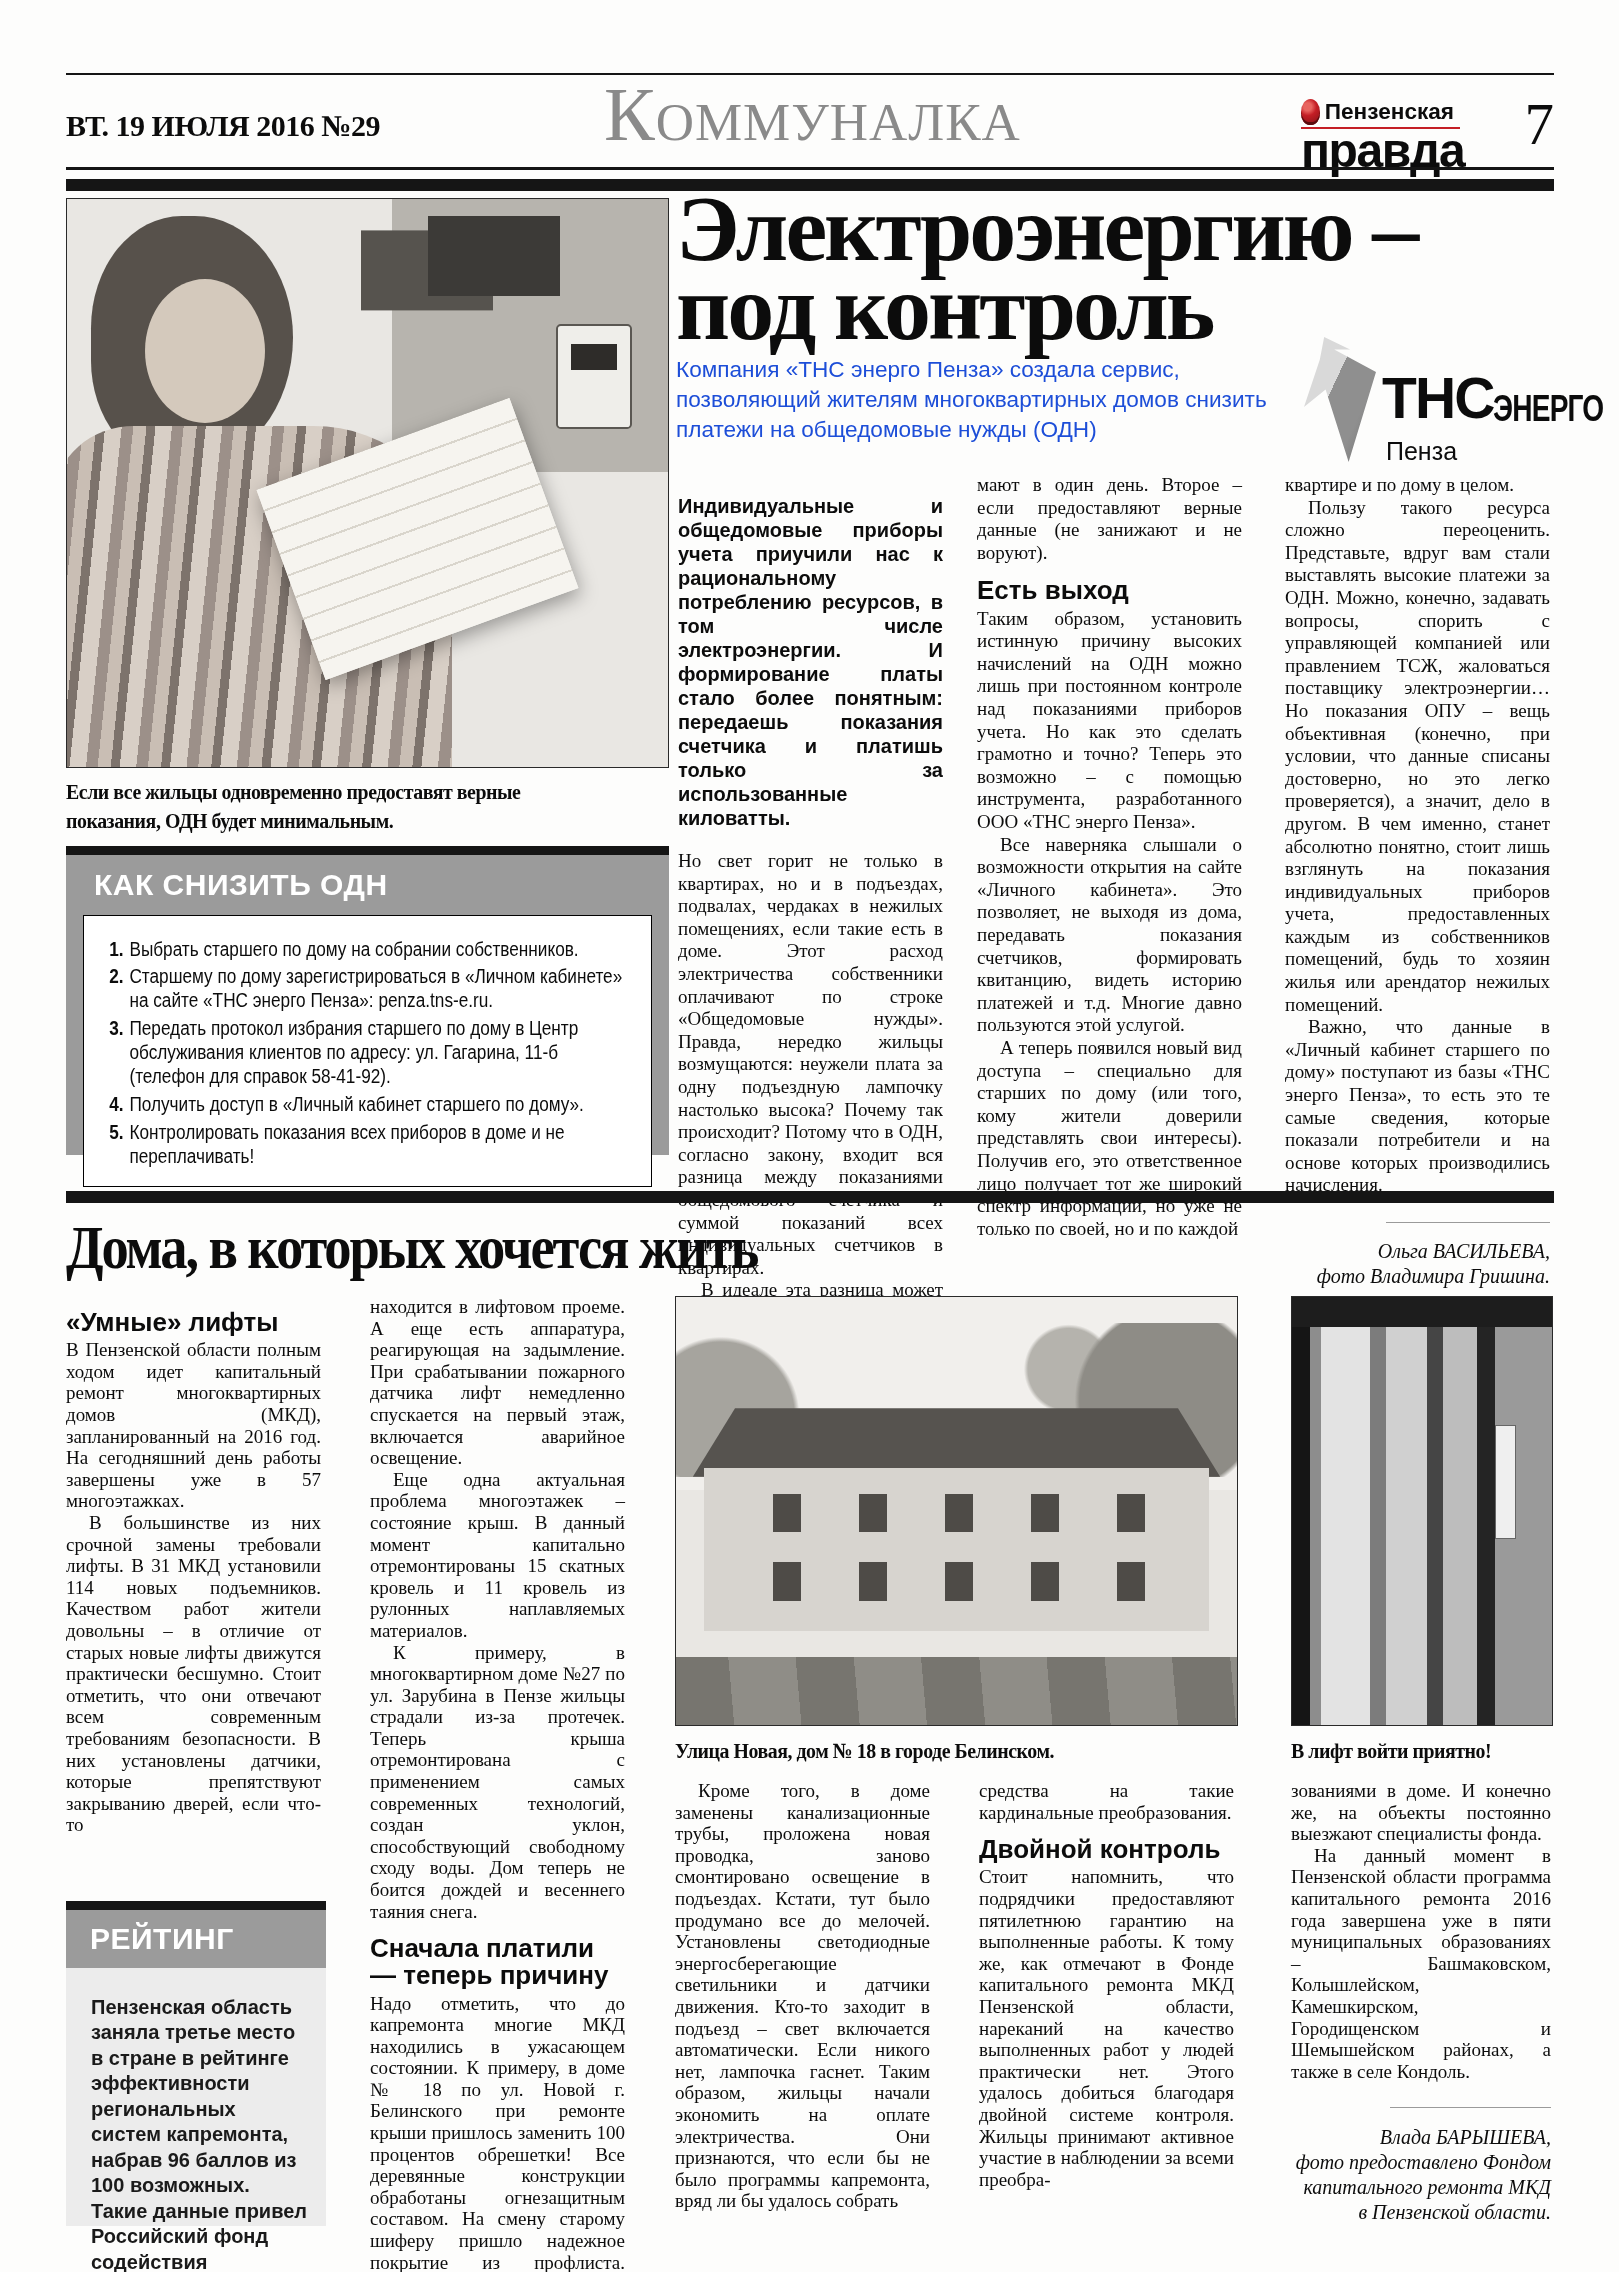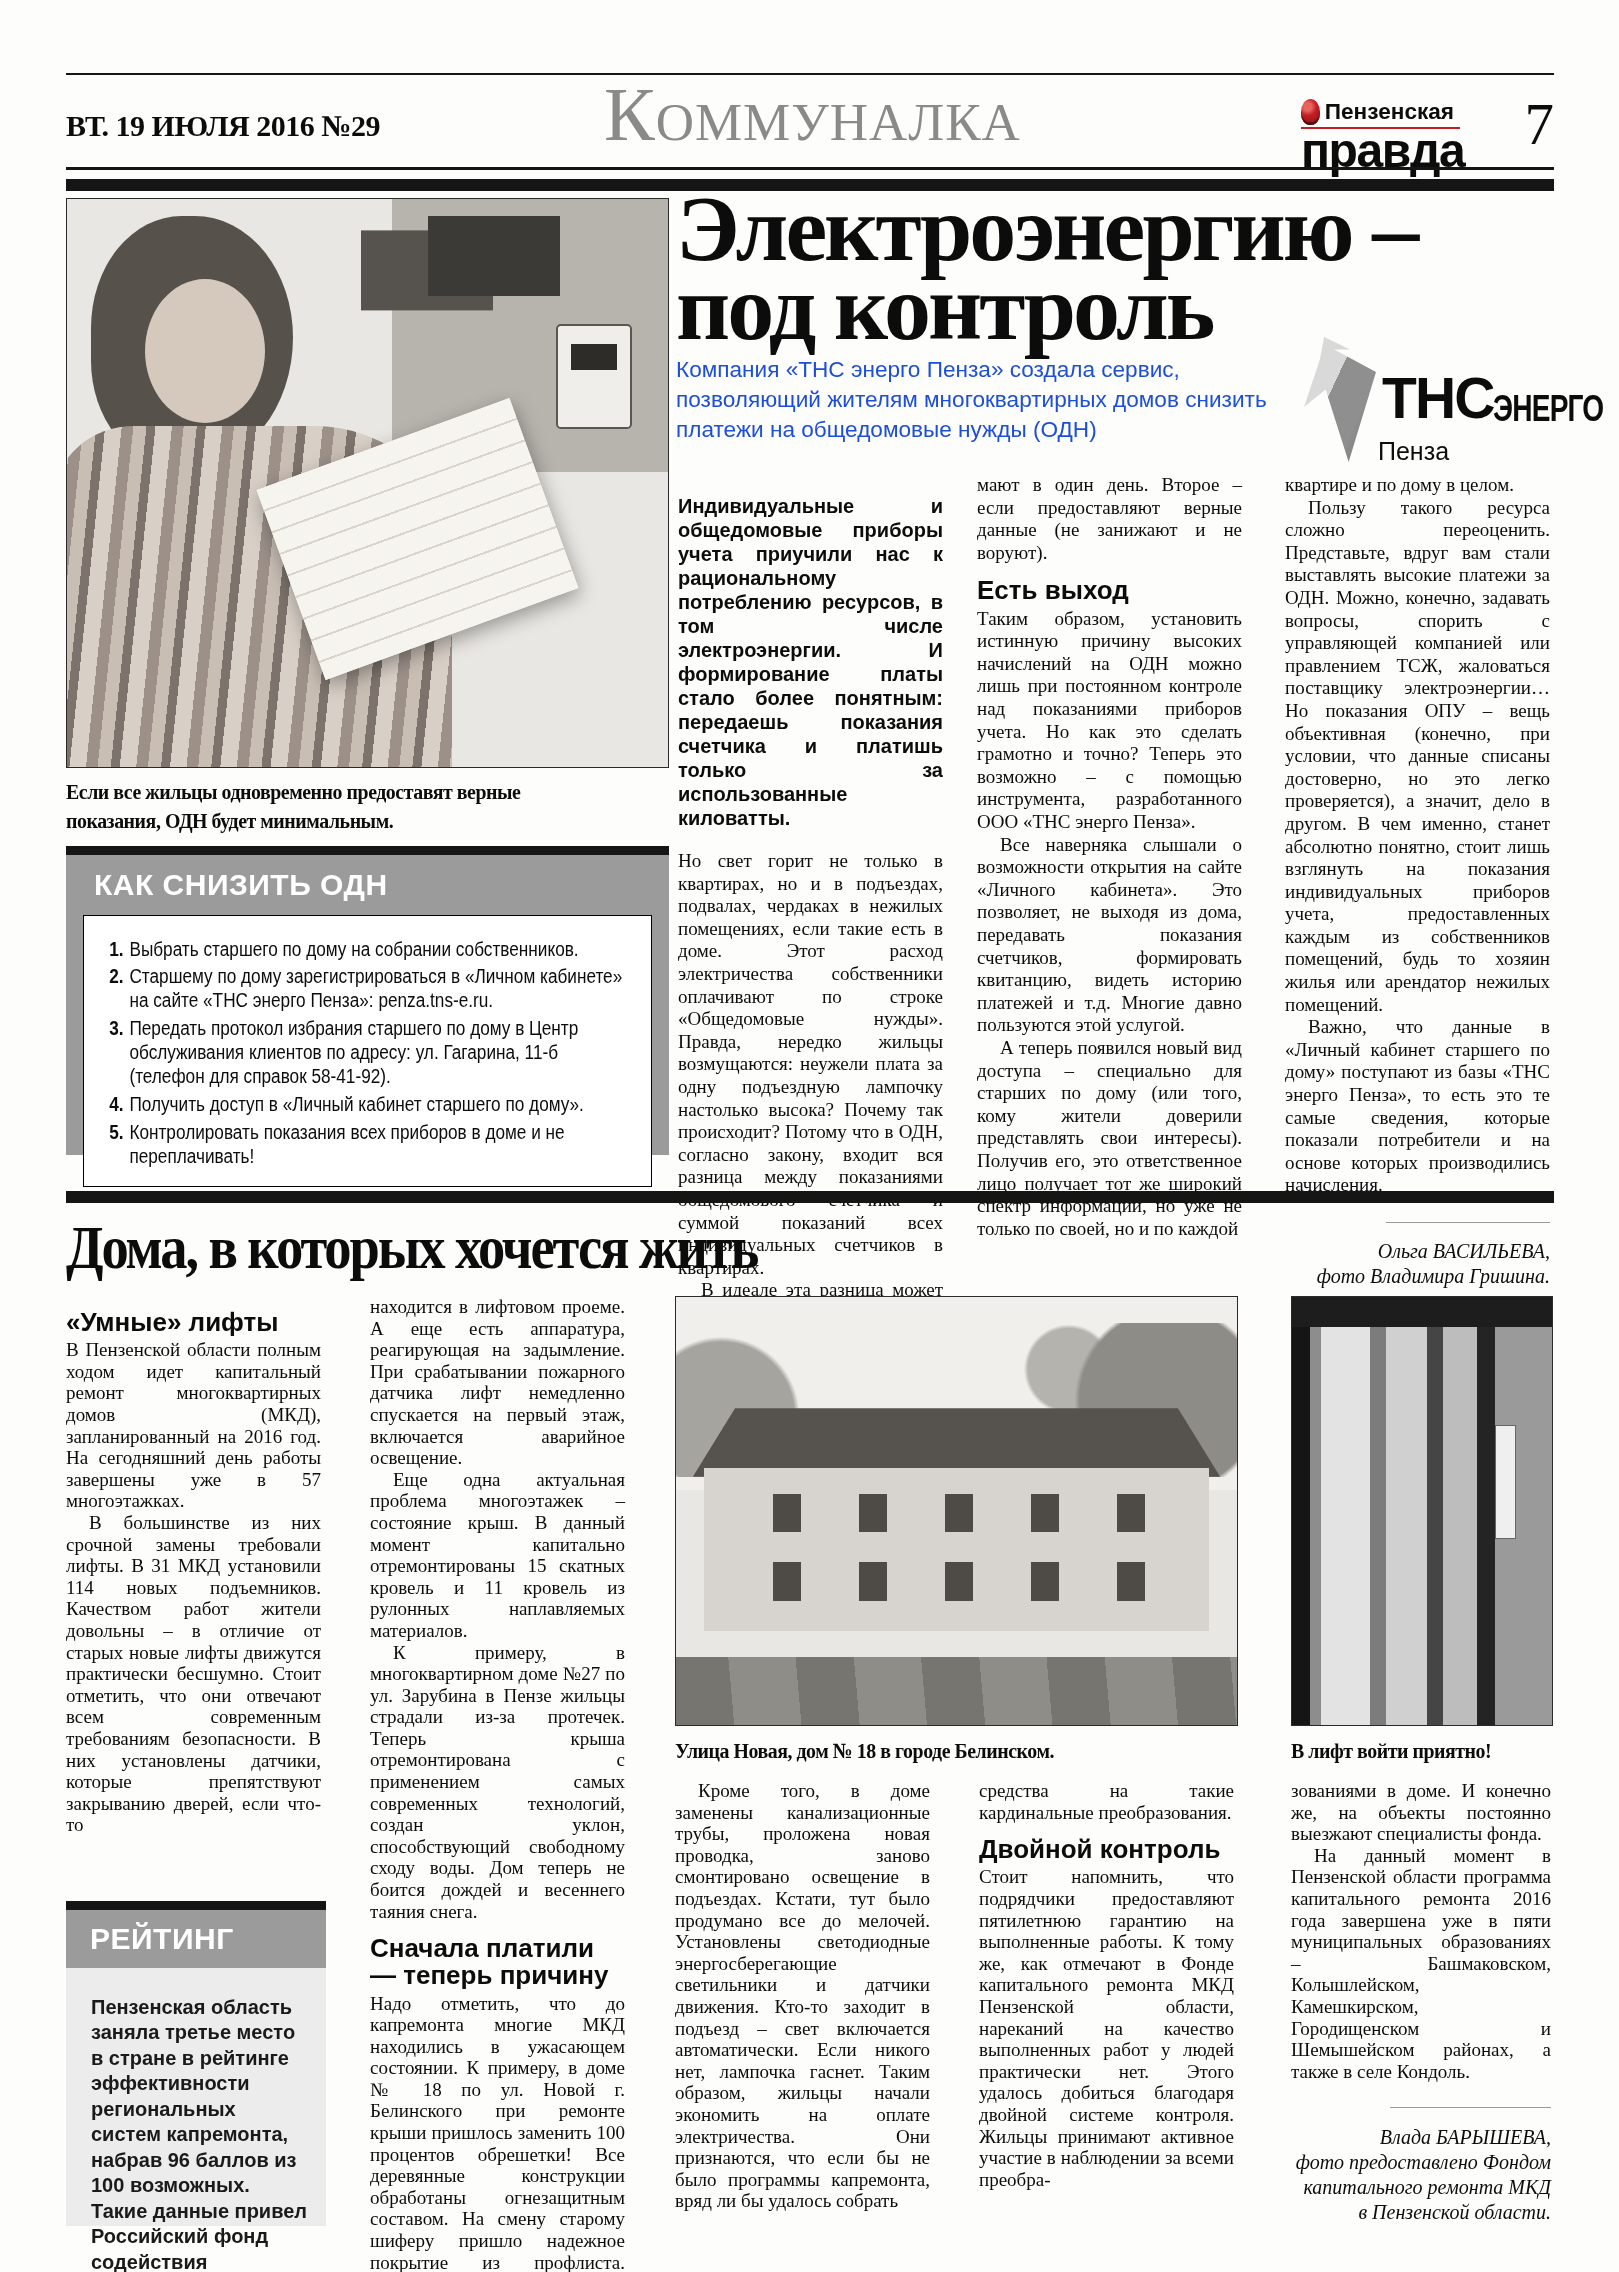--- a/index.html
+++ b/index.html
@@ -142,21 +142,21 @@
 </div>
 
 <div class="abs subtitle" style="left:676px;top:355px;width:611px;">Компания «ТНС энерго Пенза» создала сервис, позволяющий жителям многоквартирных домов снизить платежи на общедомовые нужды (ОДН)</div>
 
 <div class="abs" style="left:1304px;top:337px;width:250px;height:135px;">
   <div class="abs tns-arrow" style="left:0;top:0;"></div>
   <div class="abs" style="left:78px;top:33px;display:flex;align-items:flex-end;">
     <span class="tns-name">ТНС</span>
     <span class="tns-energo">ЭНЕРГО</span>
   </div>
-  <div class="abs tns-city" style="left:74px;top:87px;">Пенза</div>
+  <div class="abs tns-city" style="left:82px;top:87px;">Пенза</div>
 </div>
 
 <div class="a1">
   <div class="abs col" style="left:678px;top:474px;width:265px;height:679px;">
     <p class="lead">Индивидуальные и общедомовые приборы учета приучили нас к рациональному потреблению ресурсов, в том числе электроэнергии. И формирование платы стало более понятным: передаешь показания счетчика и платишь только за использованные киловатты.</p>
     <p class="p gap" style="margin-top:14.4px;">Но свет горит не только в квартирах, но и в подъездах, подвалах, чердаках в нежилых помещениях, если такие есть в доме. Этот расход электричества собственники оплачивают по строке «Общедомовые нужды». Правда, нередко жильцы возмущаются: неужели плата за одну подъездную лампочку настолько высока? Почему так происходит? Потому что в ОДН, согласно закону, входит вся разница между показаниями общедомового счетчика и суммой показаний всех индивидуальных счетчиков в квартирах.</p>
     <p class="p ind">В идеале эта разница может стремиться к нулю при ряде условий. Первое – если показания с квартирных счетчиков все сни-</p>
   </div>
   <div class="abs col" style="left:977px;top:474px;width:265px;height:679px;">
     <p class="p">мают в один день. Второе – если предоставляют верные данные (не занижают и не воруют).</p>

